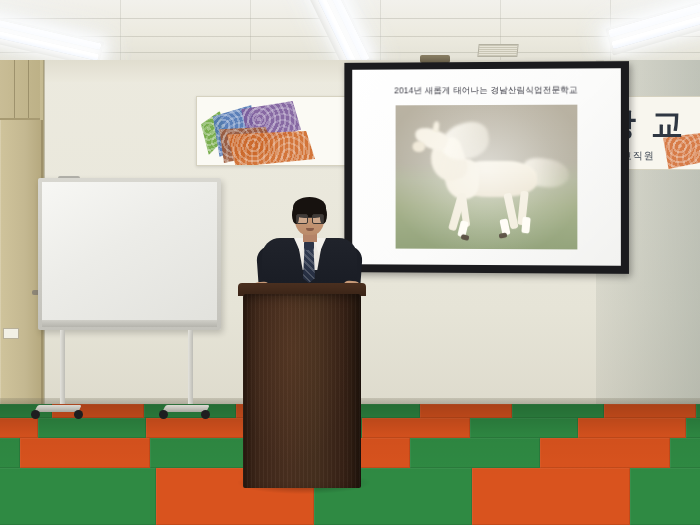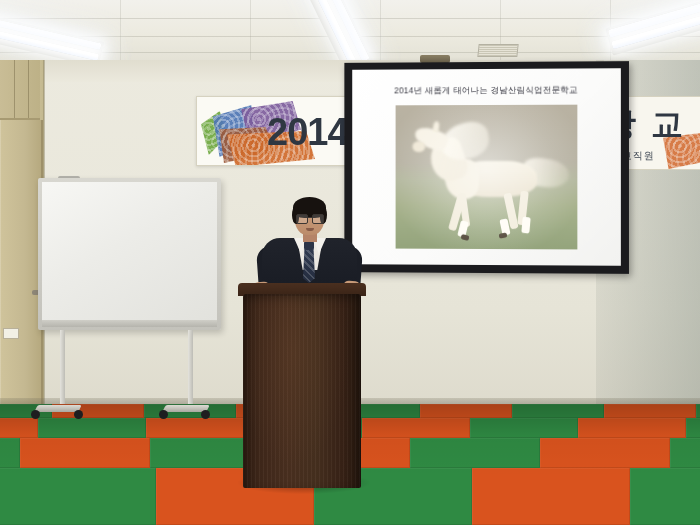--- a/index.html
+++ b/index.html
@@ -603,21 +603,20 @@
   <div class="door-handle"></div>
   <div class="corner-seam"></div>
   <div class="baseboard"></div>
 
   <div class="banner">
     <div class="petal p-green"></div>
     <div class="petal p-blue"></div>
     <div class="petal p-purple"></div>
     <div class="petal p-brown"></div>
     <div class="petal p-orange"></div>
-    <div class="banner-year">2014</div>
   </div>
 
   <div class="banner-right">
     <div class="petal r-orange"></div>
     <div class="banner-big-text">방 교</div>
     <div class="banner-small-text">교 교직원</div>
   </div>
 
   <div class="screen-roller"></div>
   <div class="screen-frame">

